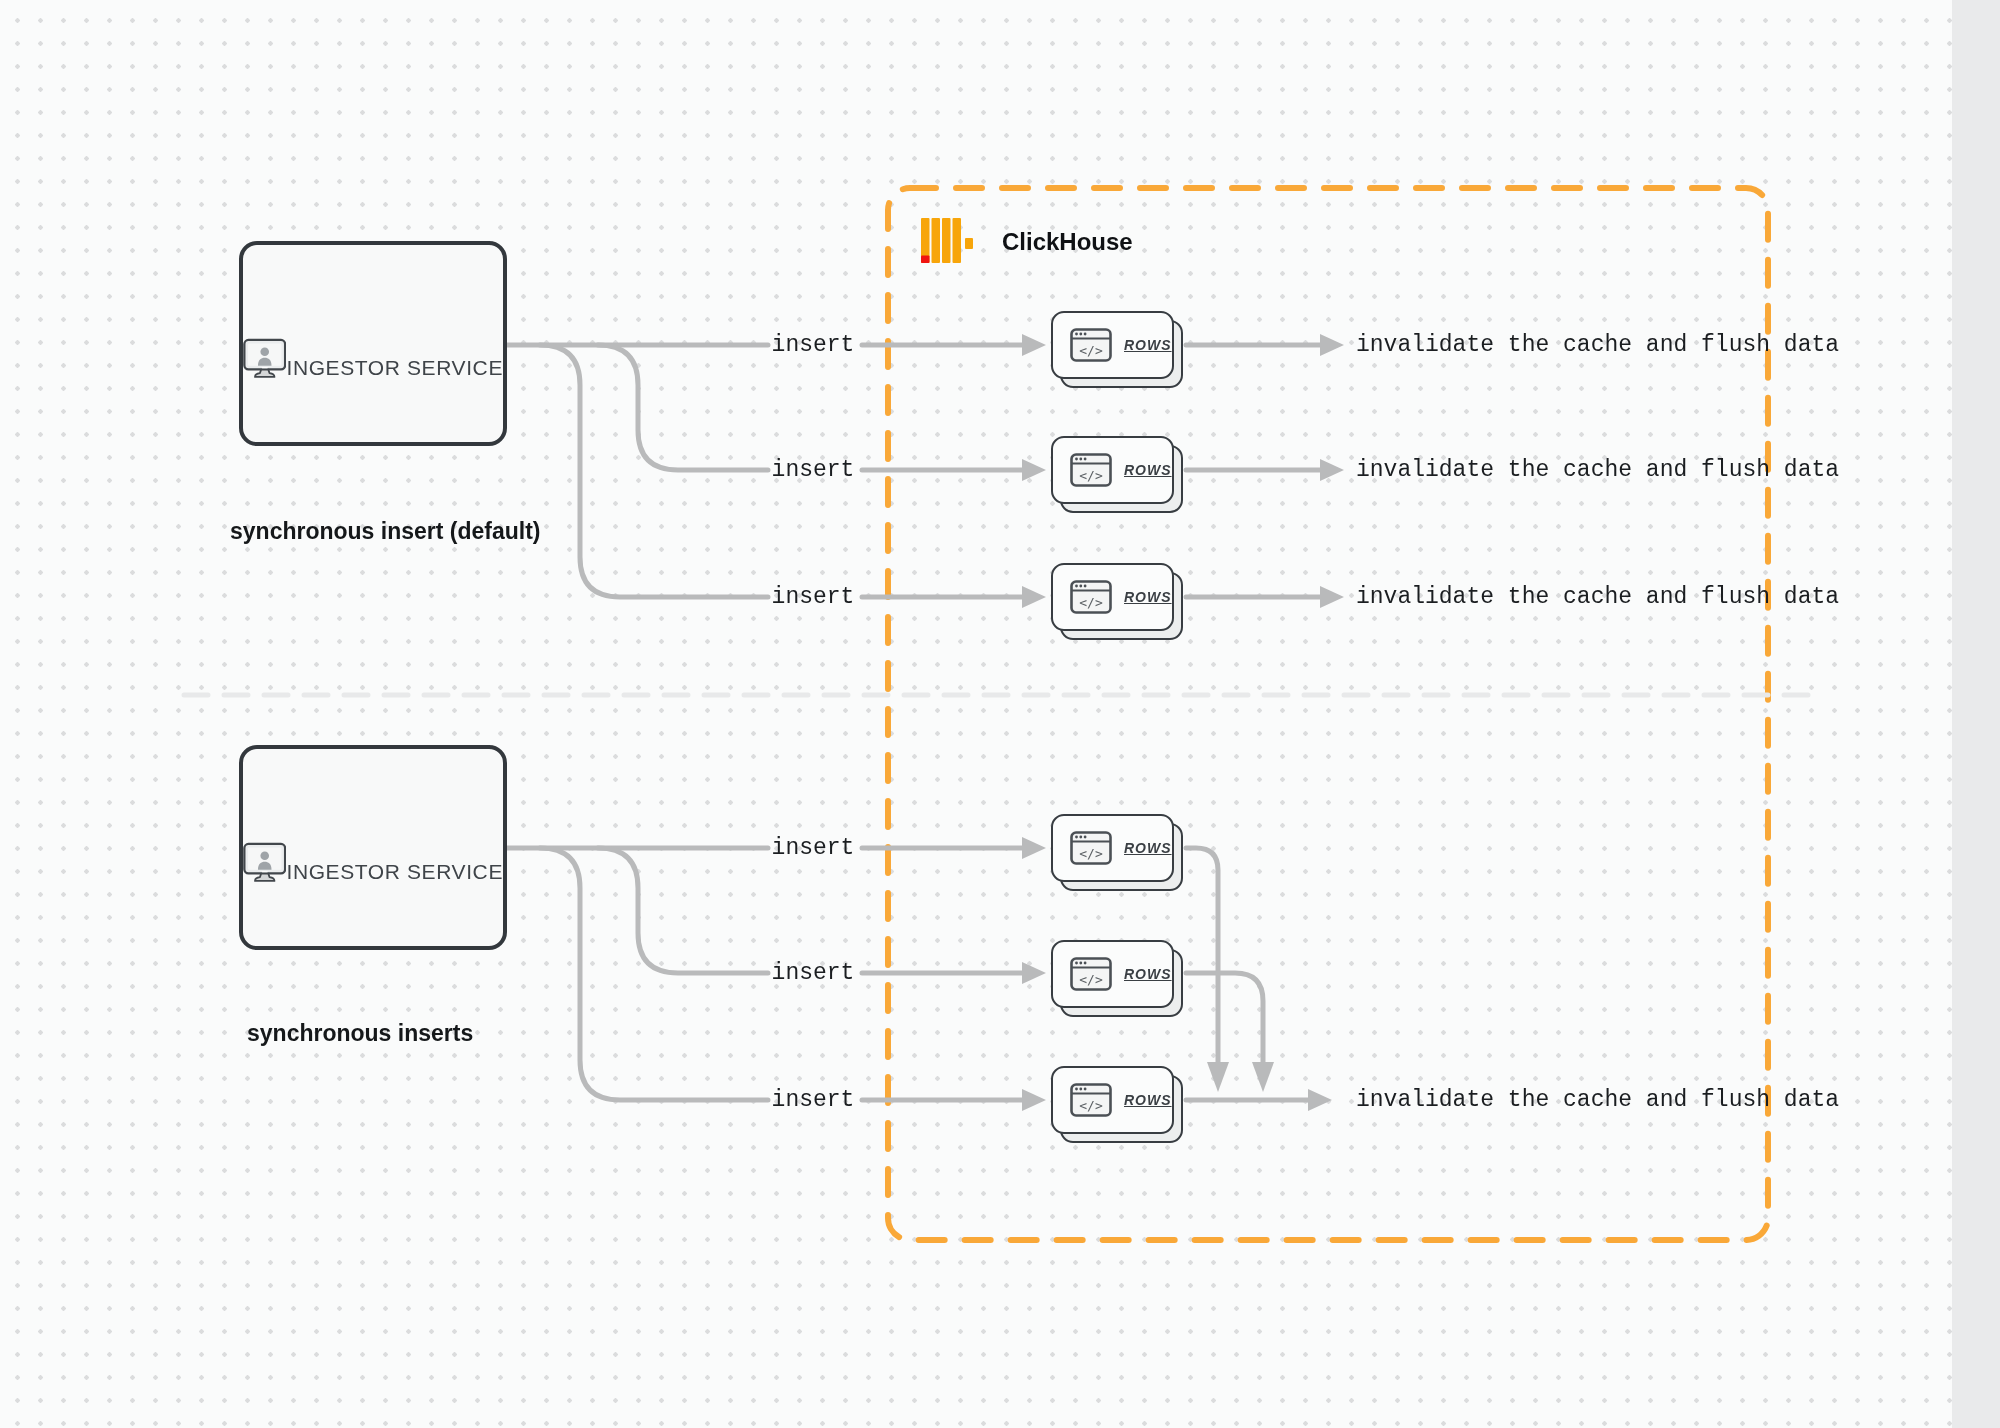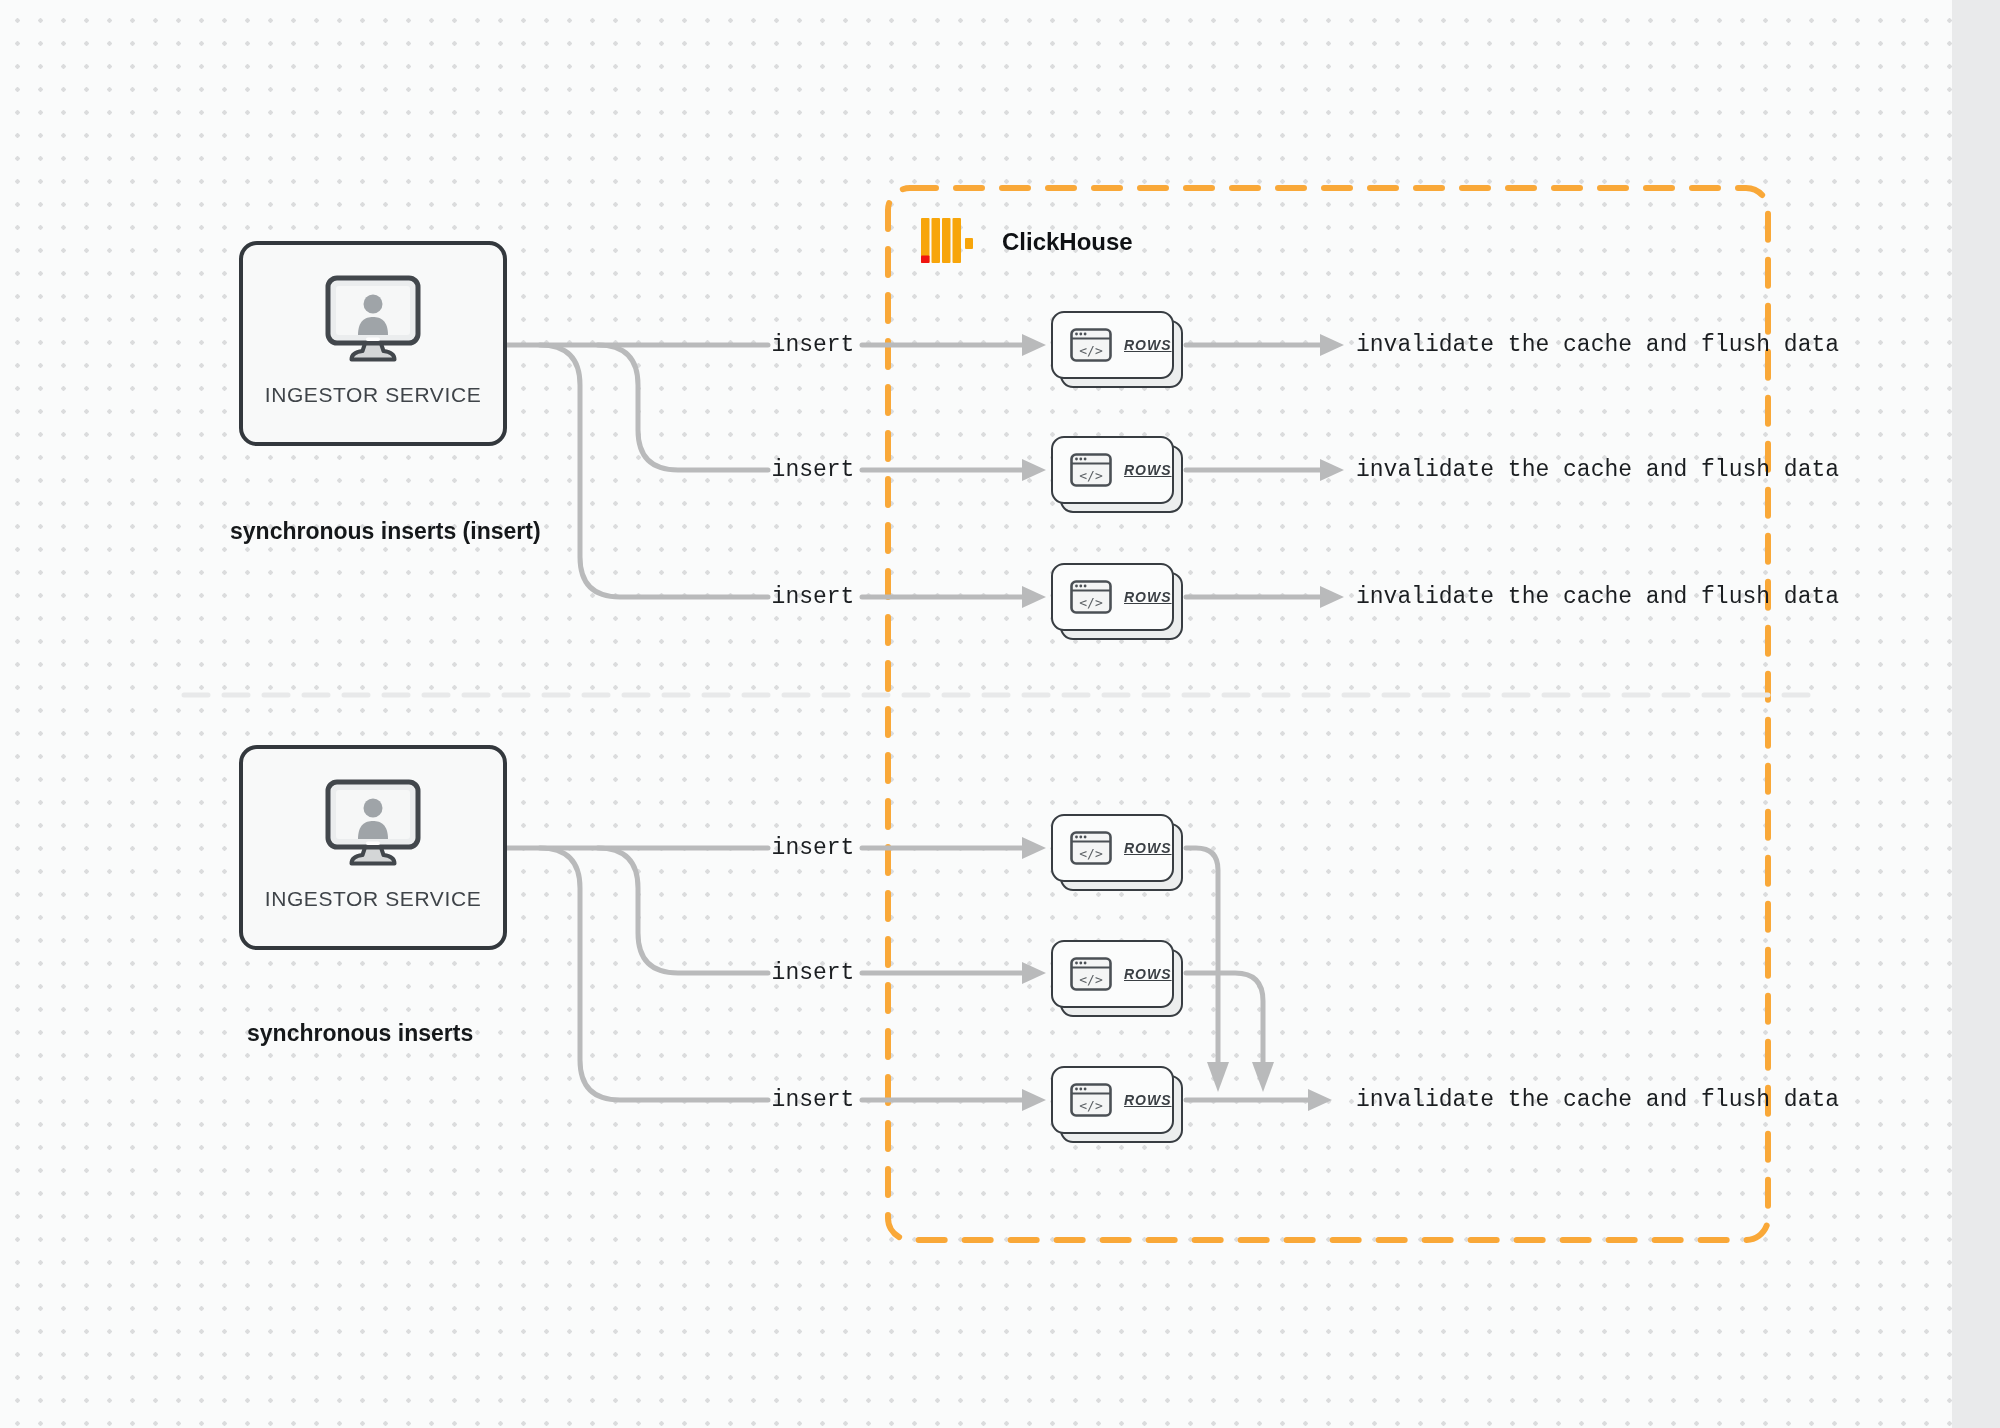--- a/index.html
+++ b/index.html
@@ -15,21 +15,21 @@
     color:#1b1e21;
   }
   svg.wires{position:absolute;left:0;top:0;z-index:1;}
   .wire{stroke:#b9babb;stroke-width:5;fill:none;stroke-linecap:round;stroke-linejoin:round;}
   .head{fill:#b9babb;stroke:none;}
 
   .ingestor-box{
     position:absolute;width:268px;height:205px;z-index:2;
     background:#f8f9f9;border:4.5px solid #33383d;border-radius:18px;
     box-sizing:border-box;
-    display:flex;flex-direction:column;align-items:center;justify-content:flex-start;
+    display:flex;flex-direction:row;align-items:center;justify-content:flex-start;
     padding-top:30px;
   }
   .ingestor-label{
     margin-top:18px;font-size:21px;letter-spacing:0.6px;color:#3f4449;
     white-space:nowrap;
   }
   .section-title{
     position:absolute;z-index:2;font-size:23px;font-weight:700;color:#15181a;
     line-height:30px;white-space:nowrap;
   }
@@ -132,21 +132,21 @@
       <rect x="3" y="3" width="90" height="65" rx="9" fill="#ebedee" stroke="#42474c" stroke-width="5"></rect>
       <rect x="11" y="11" width="74" height="49" rx="3" fill="#f6f7f7"></rect>
       <circle cx="48" cy="29" r="9.5" fill="#9fa4a8"></circle>
       <path d="M33 60 C33 46 40 42 48 42 C56 42 63 46 63 60 Z" fill="#9fa4a8"></path>
       <rect x="41" y="62.5" width="14" height="3.6" rx="1.8" fill="#fdfdfd"></rect>
       <path d="M40 68.5 H56 L58.5 76 C66.5 77 69.5 80 69.5 84.5 H26.5 C26.5 80 29.5 77 37.5 76 Z" fill="#d4d6d7" stroke="#42474c" stroke-width="4" stroke-linejoin="round"></path>
     </svg>
     <div class="ingestor-label">INGESTOR SERVICE</div>
   </div>
 
-  <div class="section-title" style="left:230px;top:516px">synchronous inserts (insert)</div>
+  <div class="section-title" style="left:230px;top:516px">synchronous insert (default)</div>
   <div class="section-title" style="left:247px;top:1018px">synchronous inserts</div>
 
   <div class="rows-card" style="left:1051px;top:311px">
     <div class="back"></div>
     <div class="front">
       <svg width="42" height="34" viewBox="0 0 42 34">
         <rect x="1.5" y="1.5" width="39" height="31" rx="4.5" fill="#f4f5f5" stroke="#4b5055" stroke-width="2.6"></rect>
         <path d="M1.5 10.5 H40.5" stroke="#4b5055" stroke-width="2"></path>
         <circle cx="6.5" cy="6" r="1.4" fill="#4b5055"></circle>
           <circle cx="10.8" cy="6" r="1.4" fill="#4b5055"></circle>

